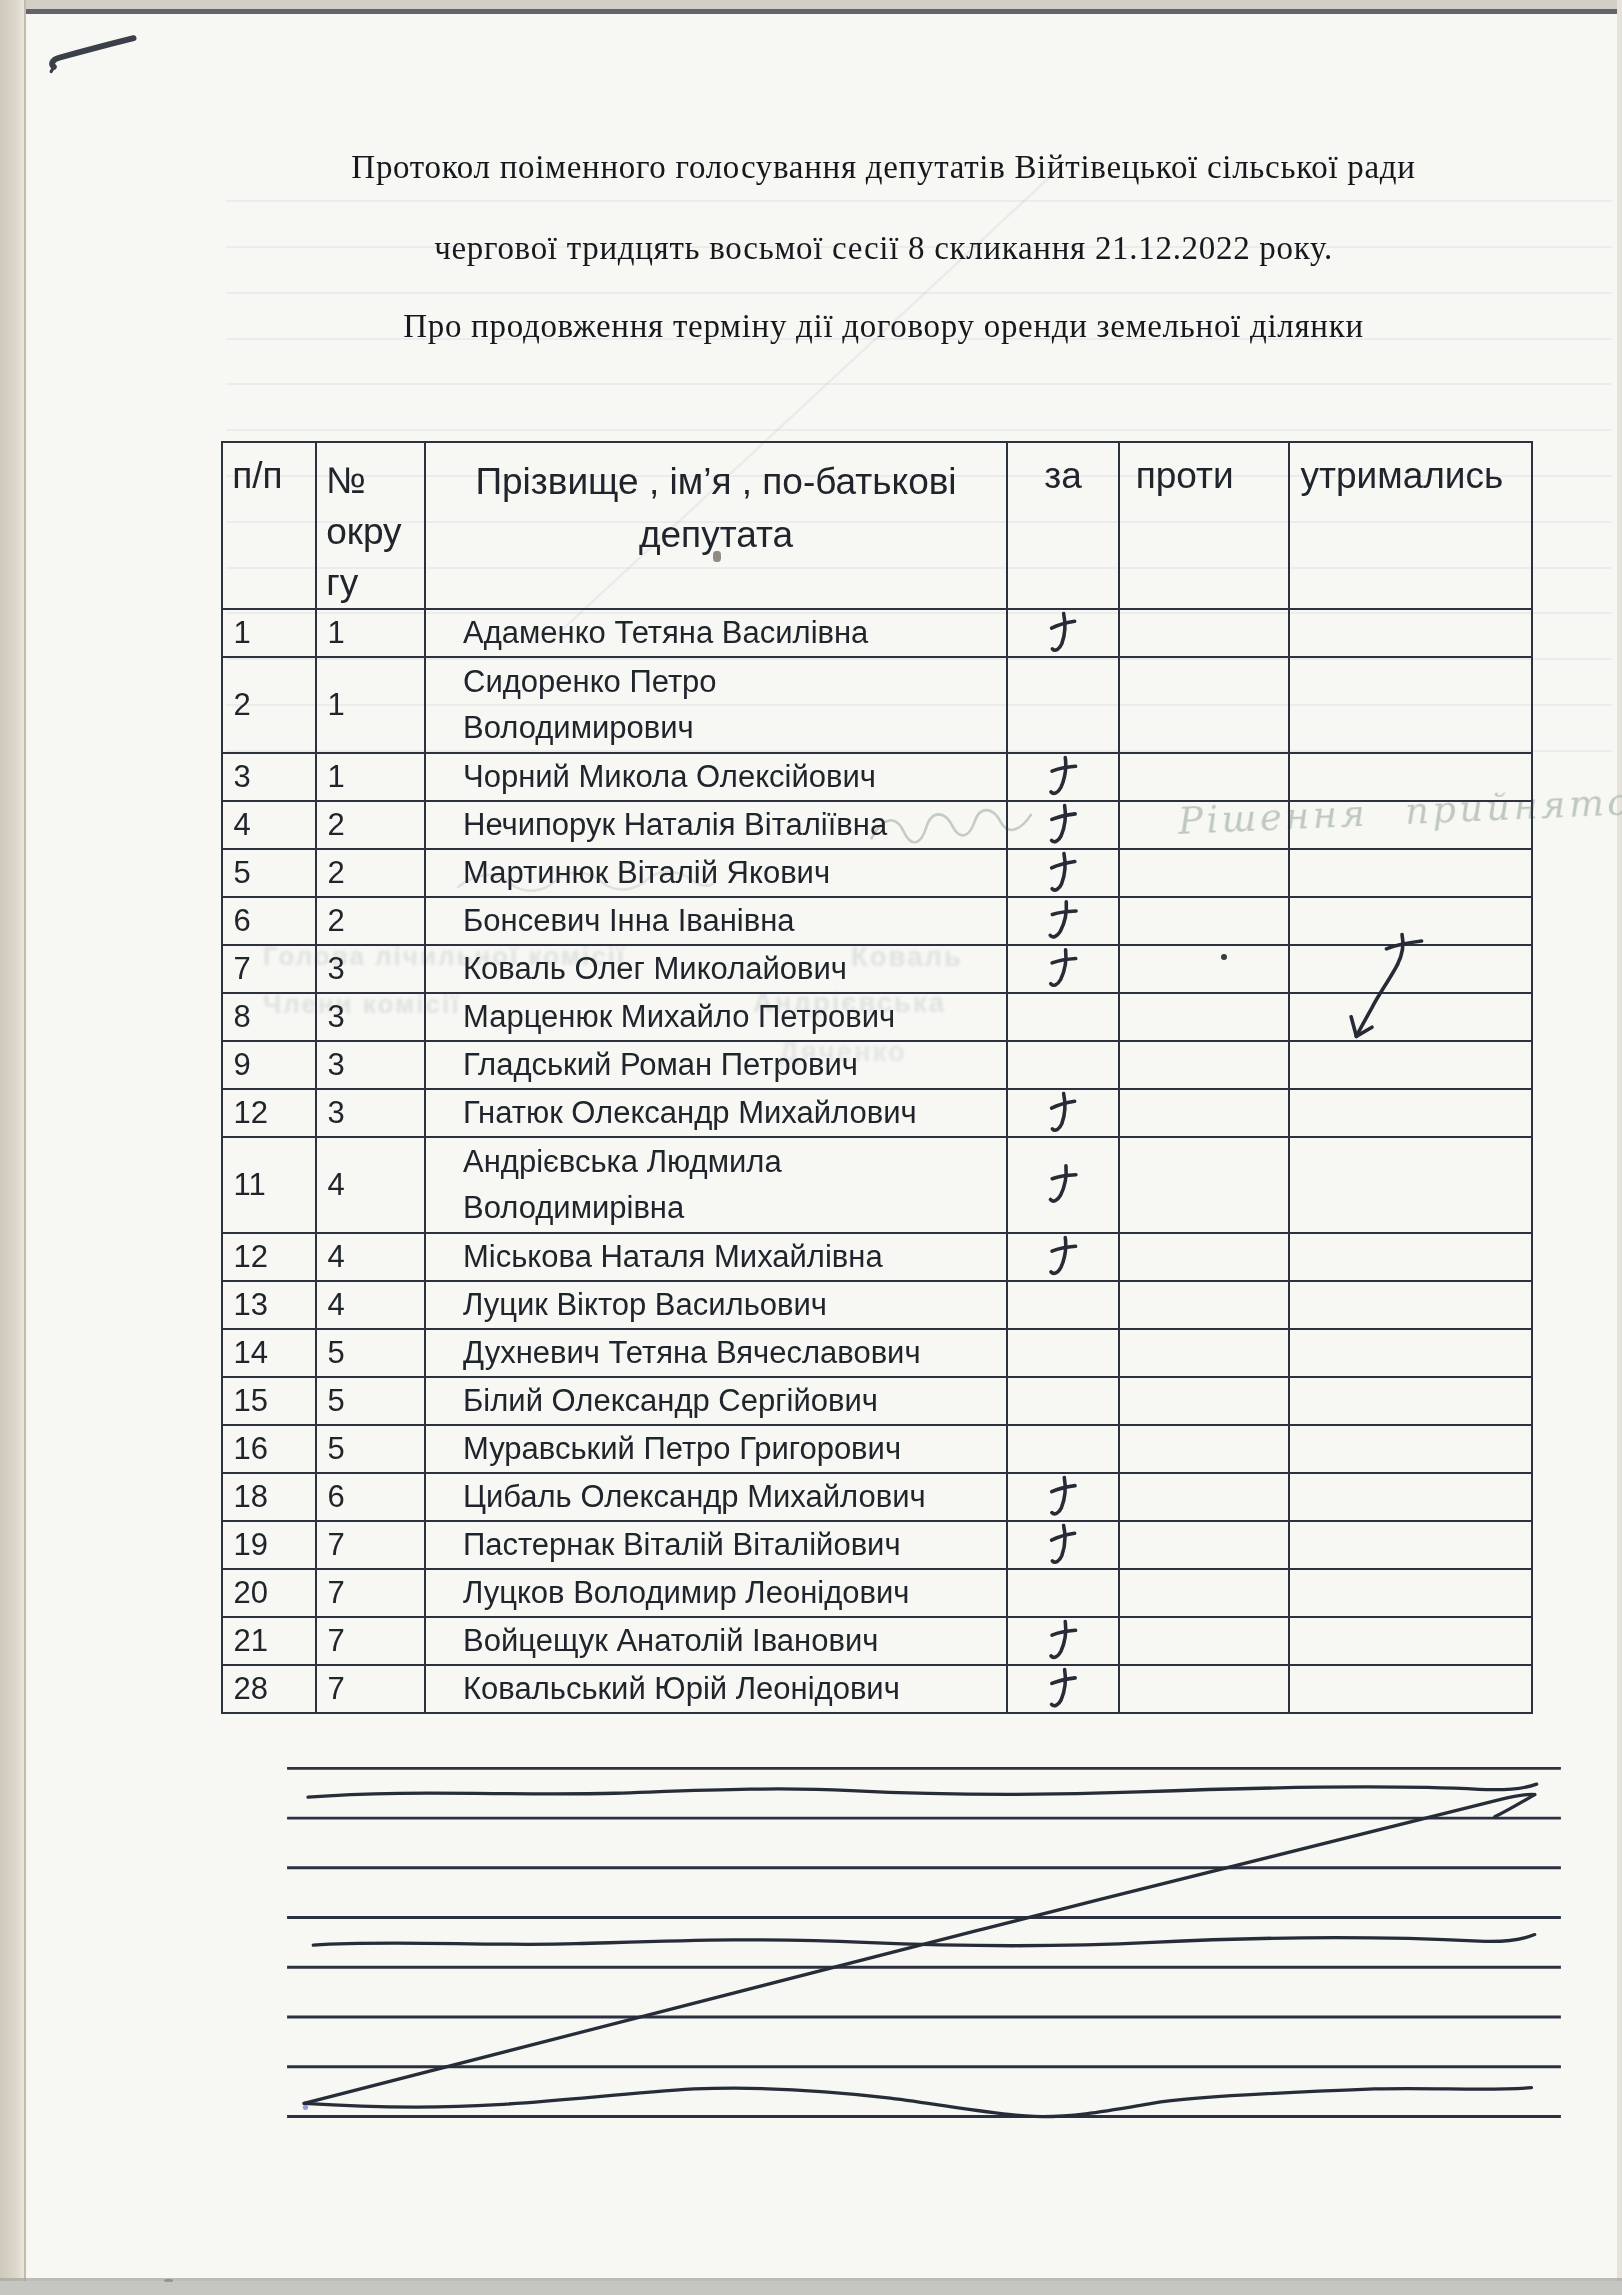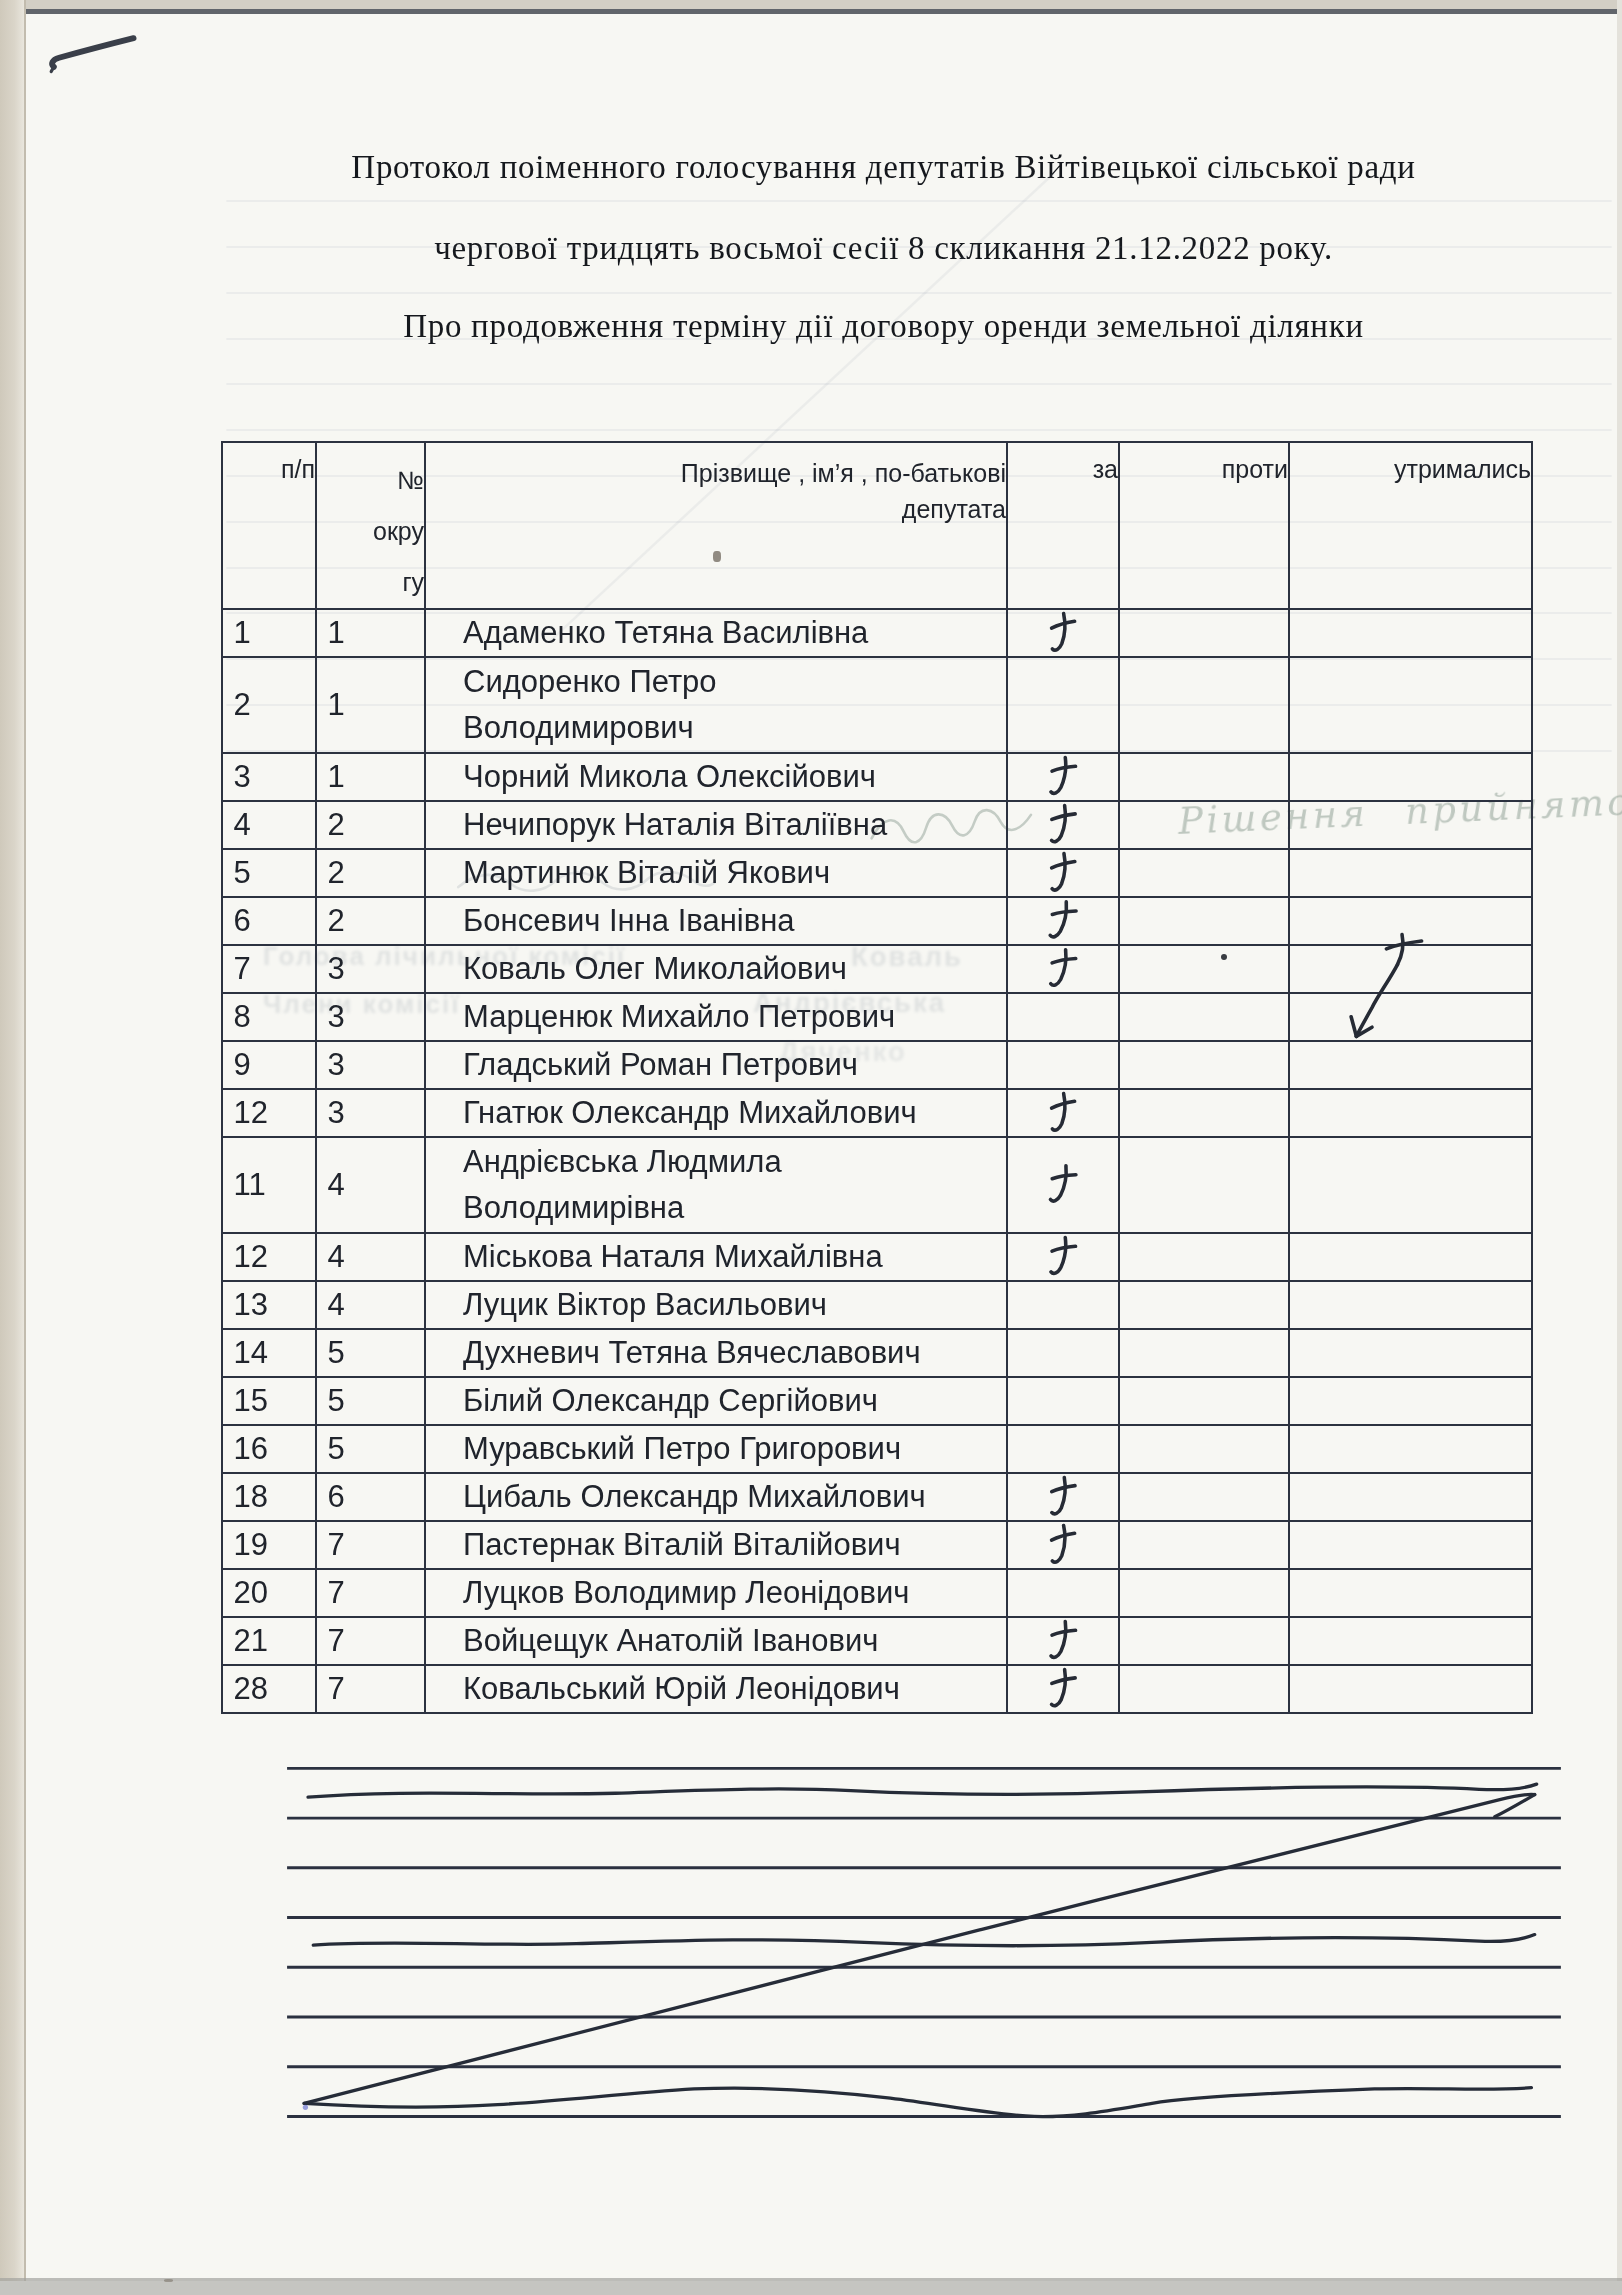--- a/index.html
+++ b/index.html
@@ -33,24 +33,24 @@
     opacity:.42; filter:blur(0.7px); font-size:37px; letter-spacing:3.3px; word-spacing:22px;
     transform:rotate(-2.5deg); white-space:nowrap; }
   .scribble { position:absolute; opacity:.38; }
   .scribble.light { opacity:.16; }
 
   
   table.vote { position:absolute; left:221px; top:441px; width:1309px; border-collapse:collapse;
     table-layout:fixed; color:#20242c; }
   .vote th, .vote td { border:2px solid #2c3240; font-weight:normal; }
   .vote thead tr { height:157px; }
-  .vote th { vertical-align:top; font-size:25px;text-align:right; }
+  .vote th { vertical-align:top; font-size:37px; }
   .th-index  { text-align:left; padding:11.8px 0 0 9.2px; }
   .th-district { text-align:left; padding:11.8px 0 0 9.2px; line-height:51px; white-space:pre-line; }
-  .th-name { text-align:center; padding-top:11.8px; line-height:36px; white-space:pre-line; }
+  .th-name { text-align:center; padding-top:11.8px; line-height:53px; white-space:pre-line; }
   .th-for { text-align:center; padding-top:11.8px; }
   .th-against { text-align:left; padding:11.8px 0 0 15.7px; }
   .th-abstain { text-align:left; padding:11.8px 0 0 10.5px; }
   .vote tbody tr { height:48px; }
   .vote tbody tr.double { height:96px; }
   .vote tbody td { font-size:31px; vertical-align:middle; }
   .c-index, .c-district { padding-left:10.5px; }
   .c-name { padding-left:37px; white-space:pre-line; line-height:46px; }
   .c-for { text-align:center; }
   .vmark { display:inline-block; vertical-align:middle; }

